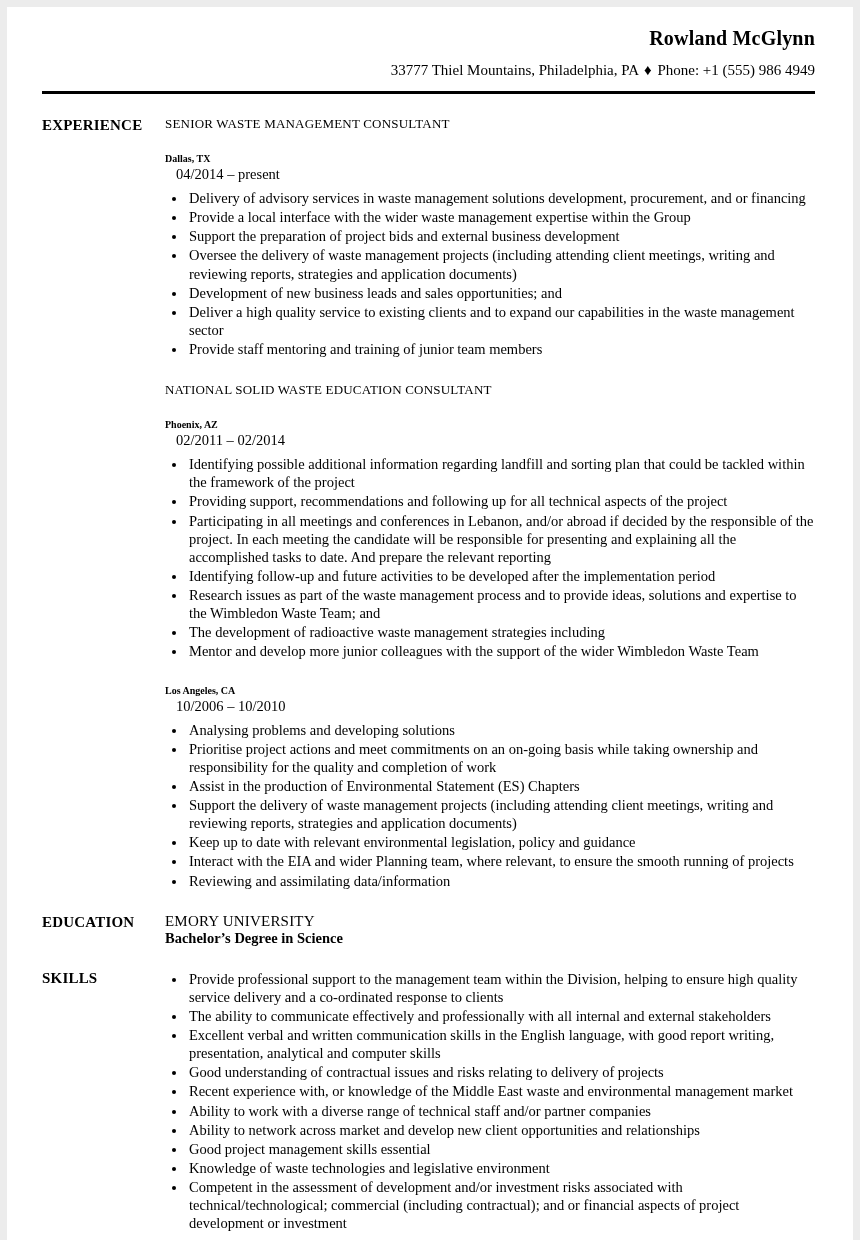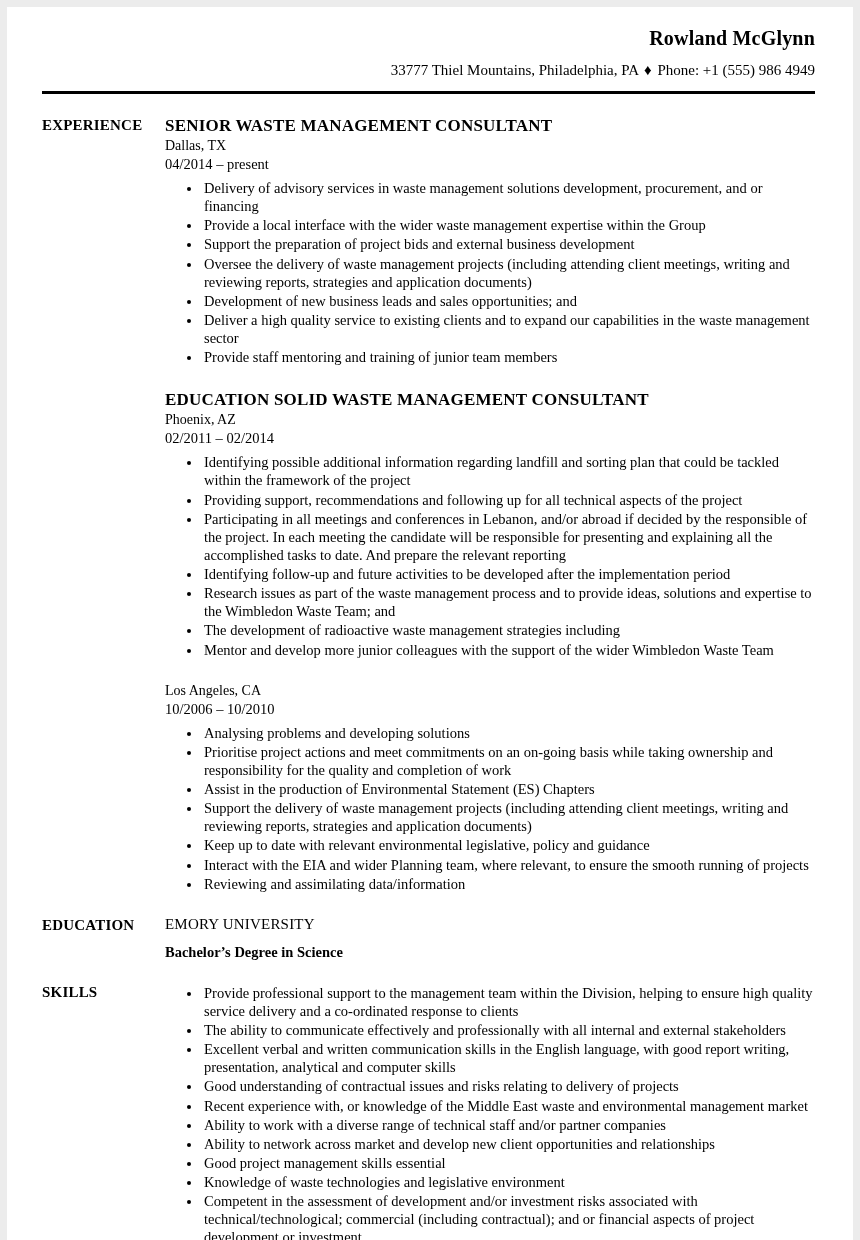--- a/index.html
+++ b/index.html
@@ -39,43 +39,44 @@
     margin-top: 22px;
   }
   .section-label {
     font-weight: bold;
     font-size: 15px;
     padding-top: 1px;
     letter-spacing: 0.2px;
   }
   .job + .job { margin-top: 24px; }
   .job-title {
-    font-size: 17px;
-    font-weight: bold;
+    font-size: 13px;
+    font-weight: normal;
     letter-spacing: 0.2px;
   }
   .job-loc {
-    font-size: 14px;
-    font-weight: normal;
-    margin-top: 2px;
+    font-size: 10px;
+    font-weight: bold;
+    margin-top: 21px;
   }
   .job-dates {
     font-size: 14.5px;
     margin-top: 2px;
+    margin-left: 11px;
   }
   ul.bullets {
     list-style: disc outside;
     padding-left: 22px;
     margin-top: 6px;
     font-size: 14.5px;
     line-height: 1.25;
   }
-  ul.bullets li { margin-bottom: 1px; padding-left: 2px; margin-left: 15px; }
+  ul.bullets li { margin-bottom: 1px; padding-left: 2px; }
   .edu-school { font-size: 15px; font-weight: normal; letter-spacing: 0.2px; }
-  .edu-degree { font-size: 14.5px; font-weight: bold; margin-top: 11px; }
+  .edu-degree { font-size: 14.5px; font-weight: bold; margin-top: 0; }
   .skills-content ul.bullets { margin-top: 1px; }
 </style>
 </head>
 <body>
 
 <div class="page">
 
   <div class="header">
     <div class="name">Rowland McGlynn</div>
     <div class="contact">
@@ -99,21 +100,21 @@
             <li>Provide a local interface with the wider waste management expertise within the Group</li>
             <li>Support the preparation of project bids and external business development</li>
             <li>Oversee the delivery of waste management projects (including attending client meetings, writing and reviewing reports, strategies and application documents)</li>
             <li>Development of new business leads and sales opportunities; and</li>
             <li>Deliver a high quality service to existing clients and to expand our capabilities in the waste management sector</li>
             <li>Provide staff mentoring and training of junior team members</li>
           </ul>
       </div>
 
       <div class="job">
-        <div class="job-title">EDUCATION SOLID WASTE MANAGEMENT CONSULTANT</div>
+        <div class="job-title">NATIONAL SOLID WASTE EDUCATION CONSULTANT</div>
         <div class="job-loc">Phoenix, AZ</div>
         <div class="job-dates">02/2011 – 02/2014</div>
         <ul class="bullets">
             <li>Identifying possible additional information regarding landfill and sorting plan that could be tackled within the framework of the project</li>
             <li>Providing support, recommendations and following up for all technical aspects of the project</li>
             <li>Participating in all meetings and conferences in Lebanon, and/or abroad if decided by the responsible of the project. In each meeting the candidate will be responsible for presenting and explaining all the accomplished tasks to date. And prepare the relevant reporting</li>
             <li>Identifying follow-up and future activities to be developed after the implementation period</li>
             <li>Research issues as part of the waste management process and to provide ideas, solutions and expertise to the Wimbledon Waste Team; and</li>
             <li>The development of radioactive waste management strategies including</li>
             <li>Mentor and develop more junior colleagues with the support of the wider Wimbledon Waste Team</li>
@@ -121,21 +122,21 @@
       </div>
 
       <div class="job">
         <div class="job-loc">Los Angeles, CA</div>
         <div class="job-dates">10/2006 – 10/2010</div>
         <ul class="bullets">
             <li>Analysing problems and developing solutions</li>
             <li>Prioritise project actions and meet commitments on an on-going basis while taking ownership and responsibility for the quality and completion of work</li>
             <li>Assist in the production of Environmental Statement (ES) Chapters</li>
             <li>Support the delivery of waste management projects (including attending client meetings, writing and reviewing reports, strategies and application documents)</li>
-            <li>Keep up to date with relevant environmental legislative, policy and guidance</li>
+            <li>Keep up to date with relevant environmental legislation, policy and guidance</li>
             <li>Interact with the EIA and wider Planning team, where relevant, to ensure the smooth running of projects</li>
             <li>Reviewing and assimilating data/information</li>
           </ul>
       </div>
 
     </div>
   </div>
 
   <div class="row">
     <div class="section-label">EDUCATION</div>

